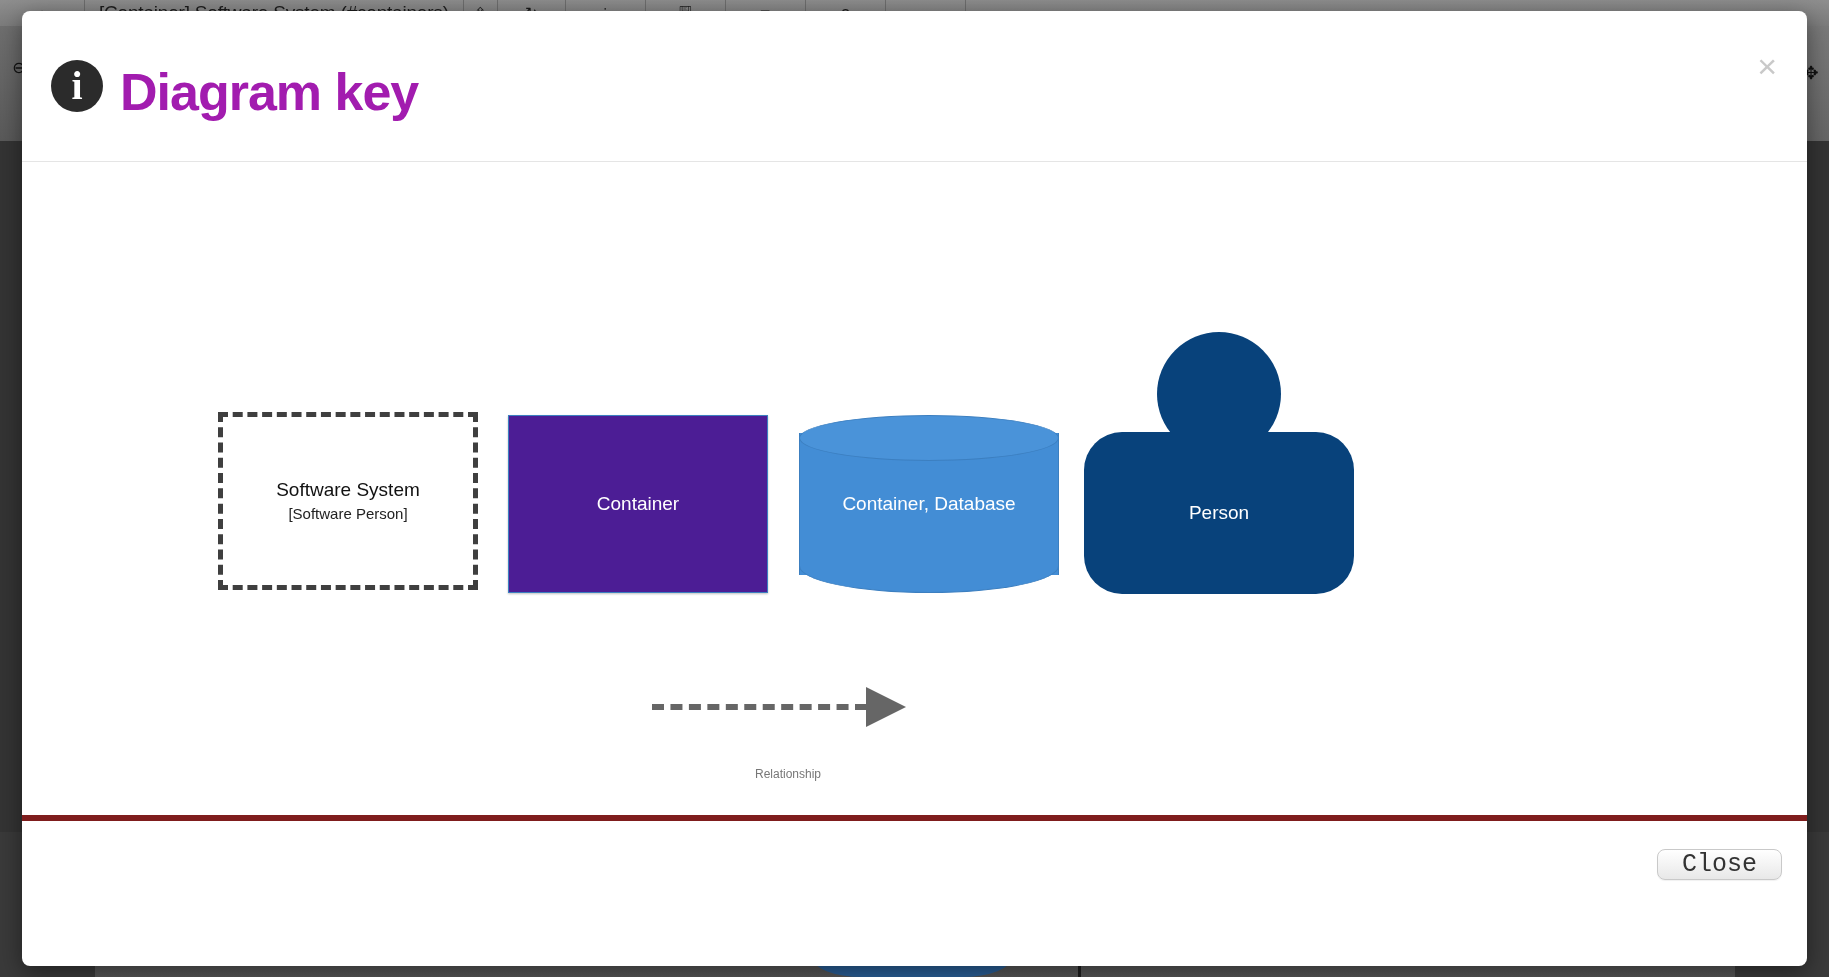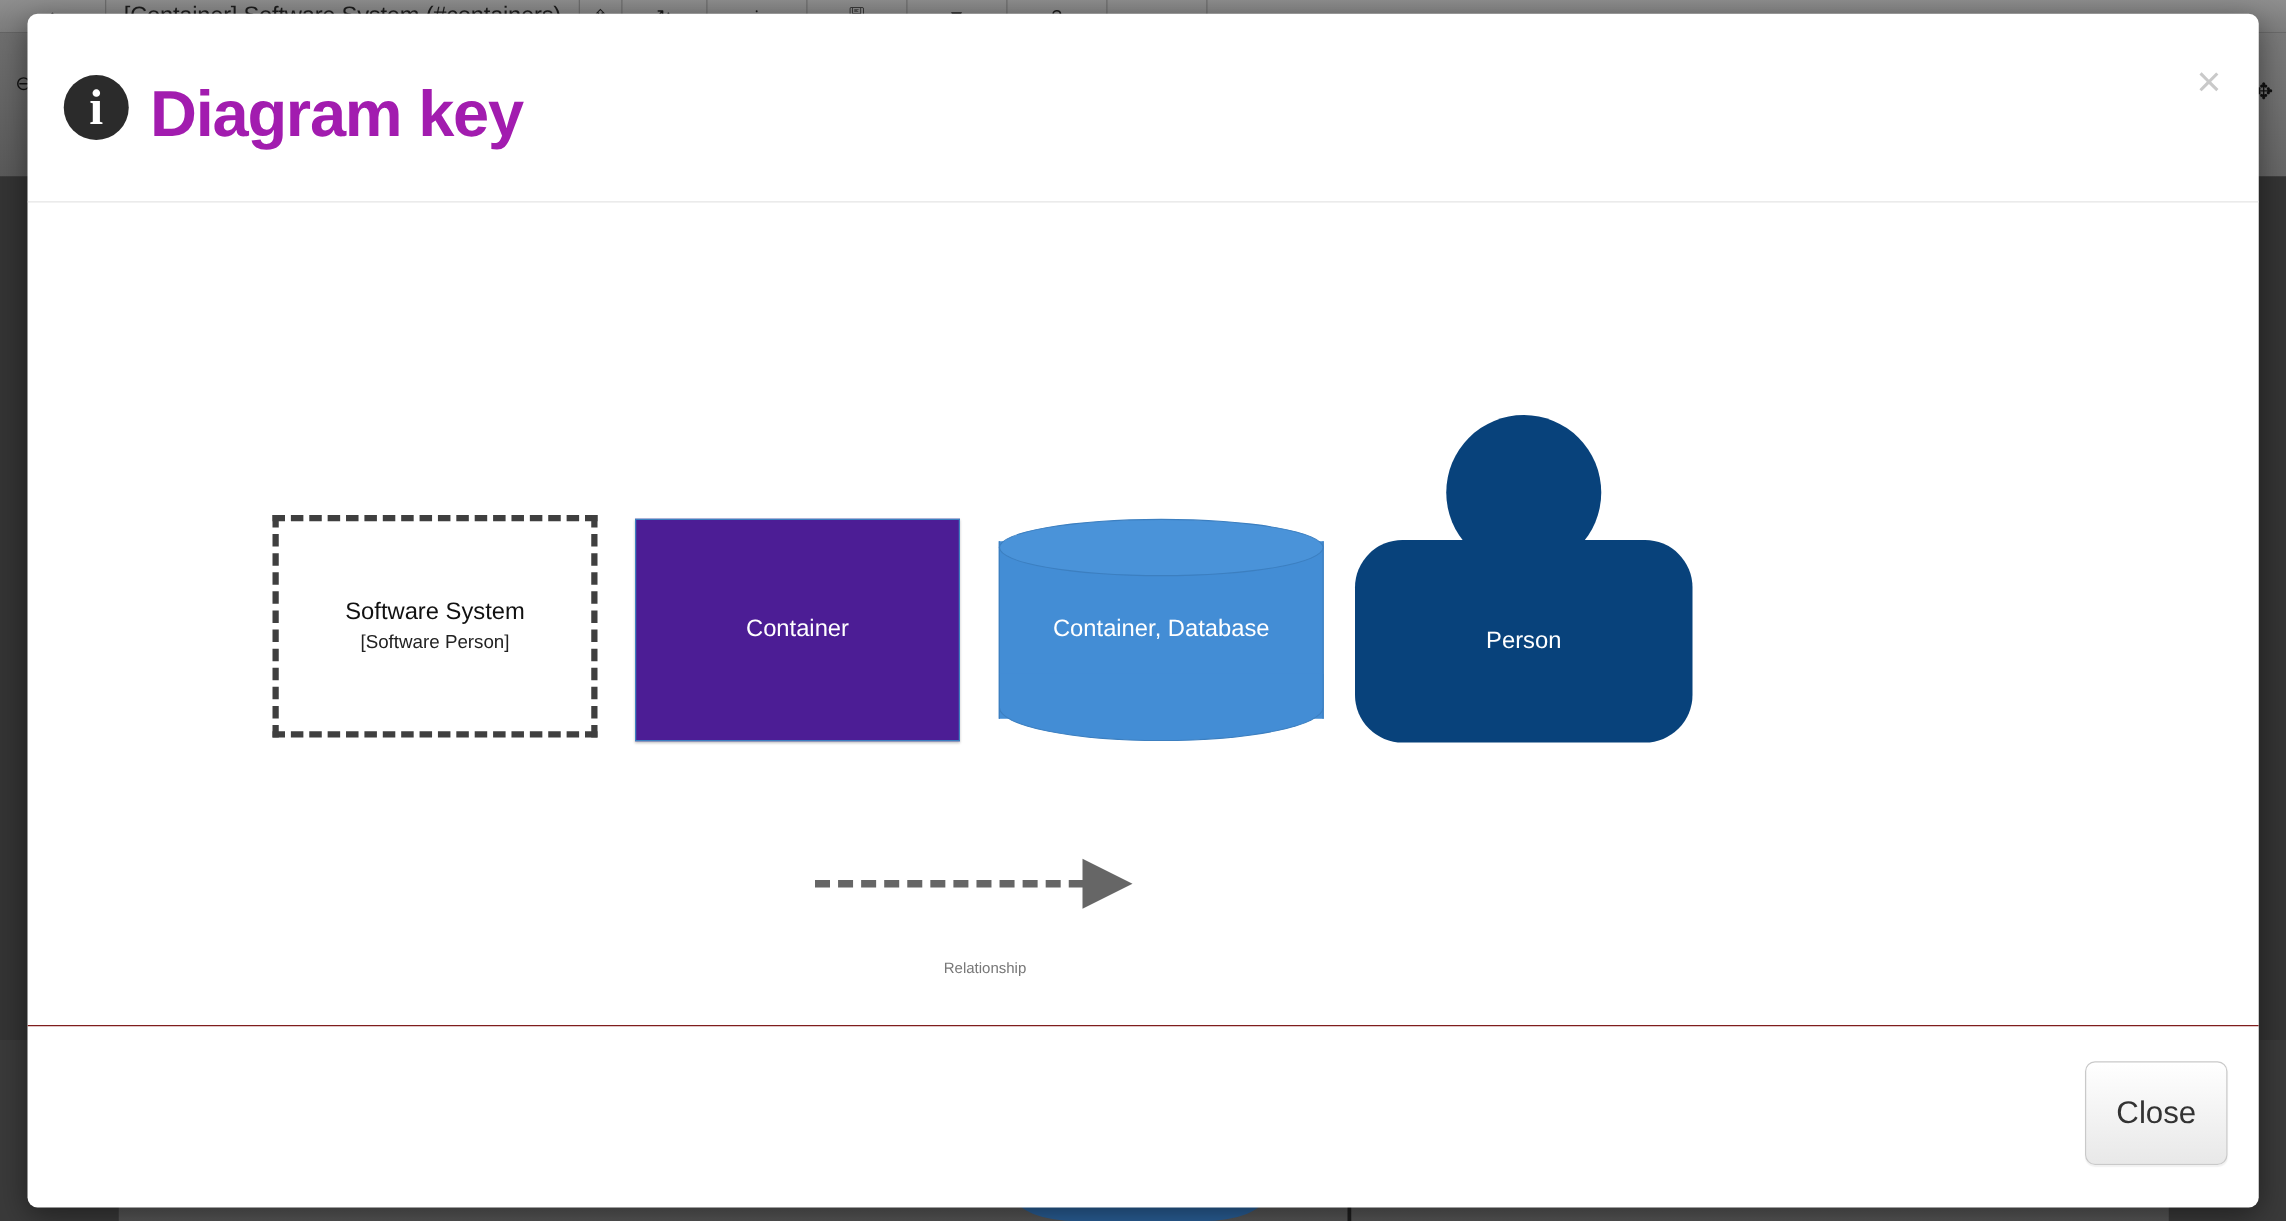--- a/index.html
+++ b/index.html
@@ -184,21 +184,21 @@
     background: none;
     border: none;
     padding: 4px 8px;
     font-family: "Liberation Sans", sans-serif;
   }
 
   #modal-body {
     position: relative;
     height: 659px;
     box-sizing: border-box;
-    border-bottom: 1px solid #7f1d1d;
+    border-bottom: 6px solid #7f1d1d;
   }
 
   
   .legend-shape-label {
     color: #ffffff;
     font-size: 19px;
     text-align: center;
     line-height: 1.25;
     pointer-events: none;
   }
@@ -362,28 +362,28 @@
   #modal-footer {
     position: relative;
     height: 143px;
     box-sizing: border-box;
   }
   #close-button {
     position: absolute;
     right: 25px;
     top: 28px;
     min-width: 110px;
-    padding: 26px 24px;
+    padding: 0 24px;
     font-size: 25px;
     color: #333333;
     background: linear-gradient(#ffffff, #e8e8e8);
     border: 1px solid #c9c9c9;
     border-radius: 8px;
     cursor: pointer;
-    font-family: Liberation Sans, sans-serif;
+    font-family: Liberation Mono, monospace;
     box-shadow: 0 1px 1px rgba(0,0,0,0.06);
   }
 </style>
 </head>
 <body>
 
 <div id="backdrop">
 
   <div id="bg-toolbar">
     <div class="bg-tool" style="width:85px">⌂</div>

